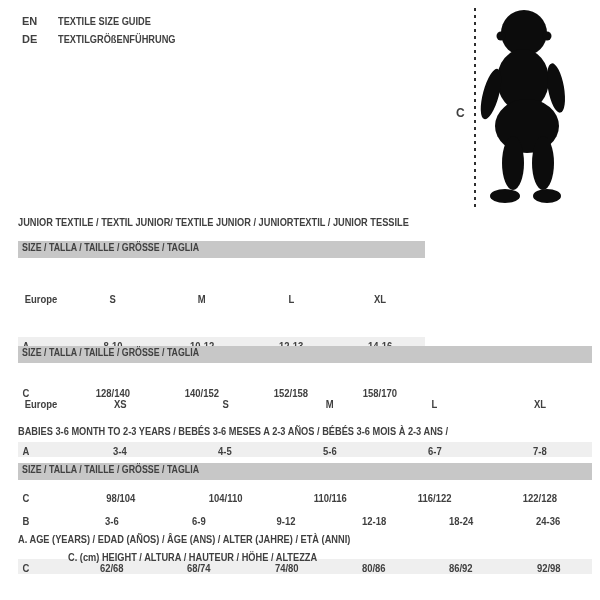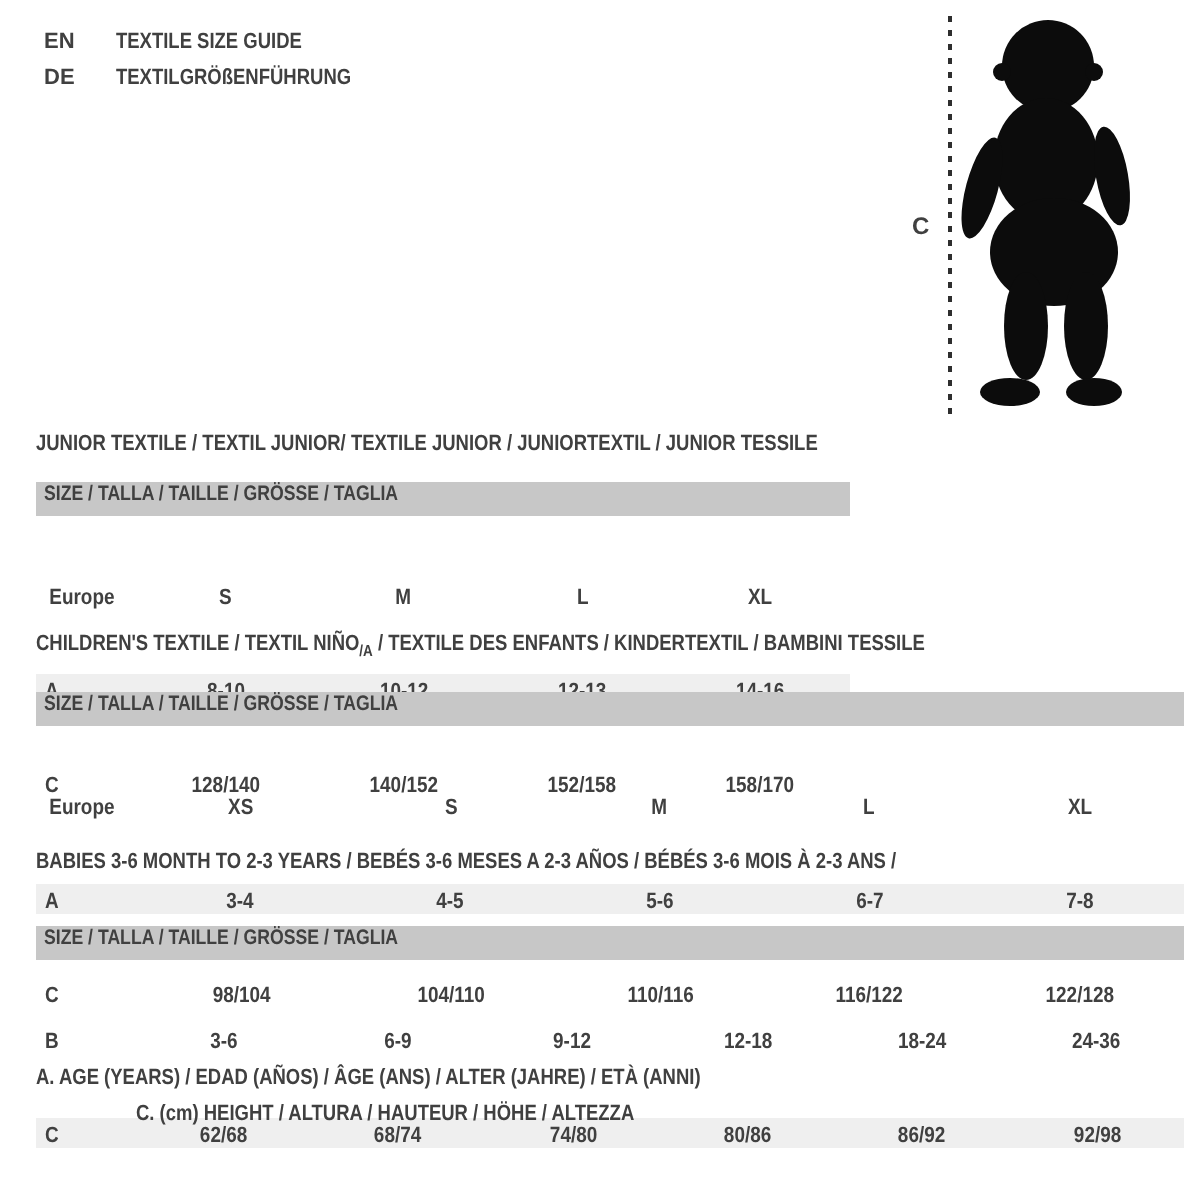--- a/index.html
+++ b/index.html
@@ -95,23 +95,20 @@
     </div>
     <div class="trow">
       <div class="lab"><span class="cxc">C</span></div>
       <div class="cell"><span class="cxc">128/140</span></div>
       <div class="cell"><span class="cxc">140/152</span></div>
       <div class="cell"><span class="cxc">152/158</span></div>
       <div class="cell"><span class="cxc">158/170</span></div>
     </div>
   </div>
 
-  <div class="sec-title" style="top:315px;">
-    <span class="cx"><span>CHILDREN'S TEXTILE / TEXTIL NIÑO</span><span class="sub">/A</span><span> / TEXTILE DES ENFANTS / KINDERTEXTIL / BAMBINI TESSILE</span></span>
-  </div>
   <div class="stable" style="top:346px;width:574px;">
     <div class="bar">
       <span class="cx">SIZE / TALLA / TAILLE / GRÖSSE / TAGLIA</span>
     </div>
     <div class="trow">
       <div class="lab"><span class="cxc">Europe</span></div>
       <div class="cell"><span class="cxc">XS</span></div>
       <div class="cell"><span class="cxc">S</span></div>
       <div class="cell"><span class="cxc">M</span></div>
       <div class="cell"><span class="cxc">L</span></div>

